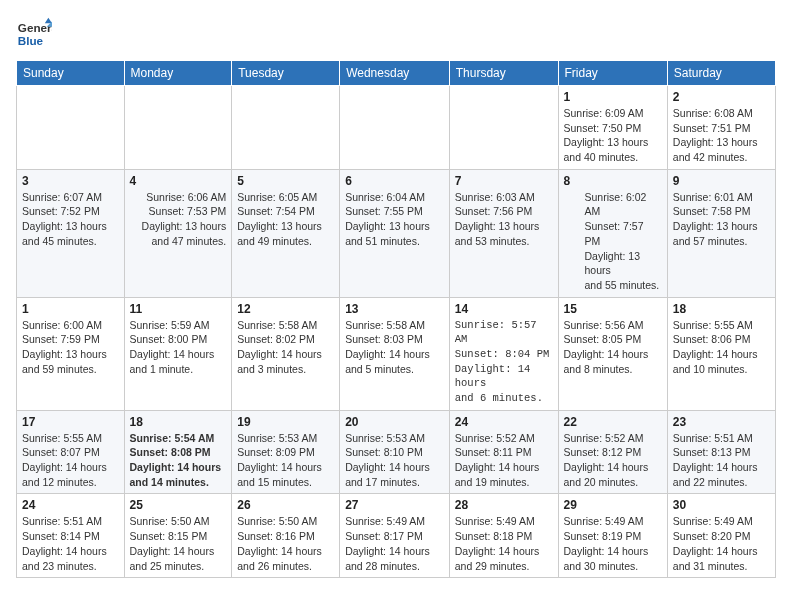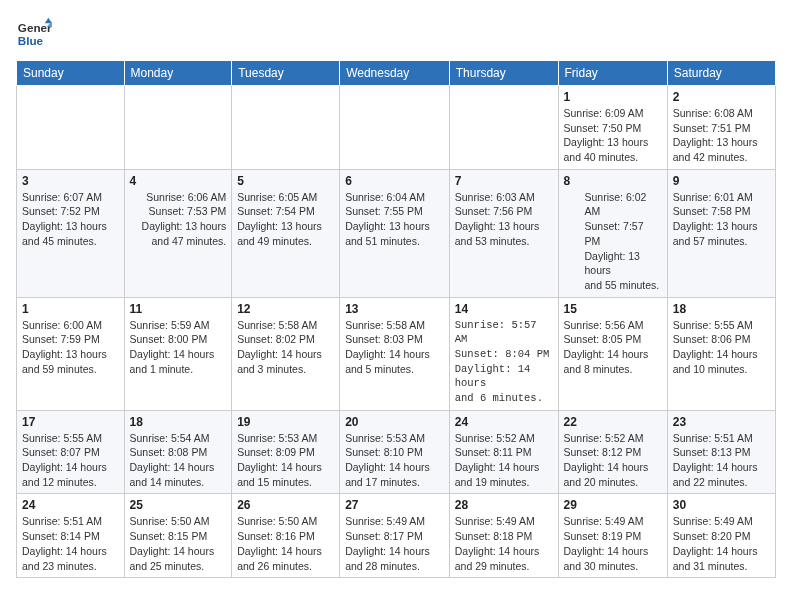--- a/index.html
+++ b/index.html
@@ -233,21 +233,21 @@
       <tr>
         <td>
           <div class="day-num">17</div>
           <div class="day-detail" style="white-space: pre-line;">Sunrise: 5:55 AM
 Sunset: 8:07 PM
 Daylight: 14 hours
 and 12 minutes.</div>
         </td>
         <td>
           <div class="day-num">18</div>
-          <div class="day-detail" style="white-space: pre-line;">Sunrise: 5:54 AM
+          <div class="day-detail" style="white-space: pre-line; font-weight: bold;">Sunrise: 5:54 AM
 Sunset: 8:08 PM
 Daylight: 14 hours
 and 14 minutes.</div>
         </td>
         <td>
           <div class="day-num">19</div>
           <div class="day-detail" style="white-space: pre-line;">Sunrise: 5:53 AM
 Sunset: 8:09 PM
 Daylight: 14 hours
 and 15 minutes.</div>

